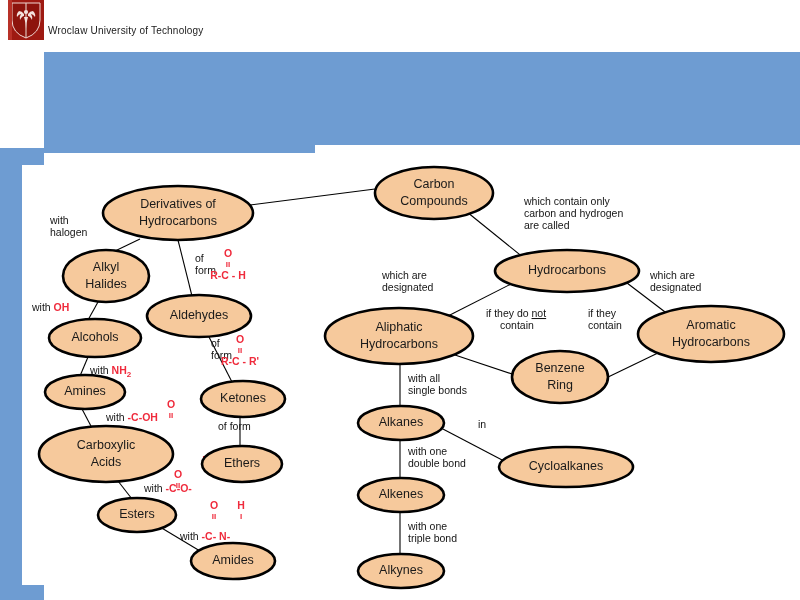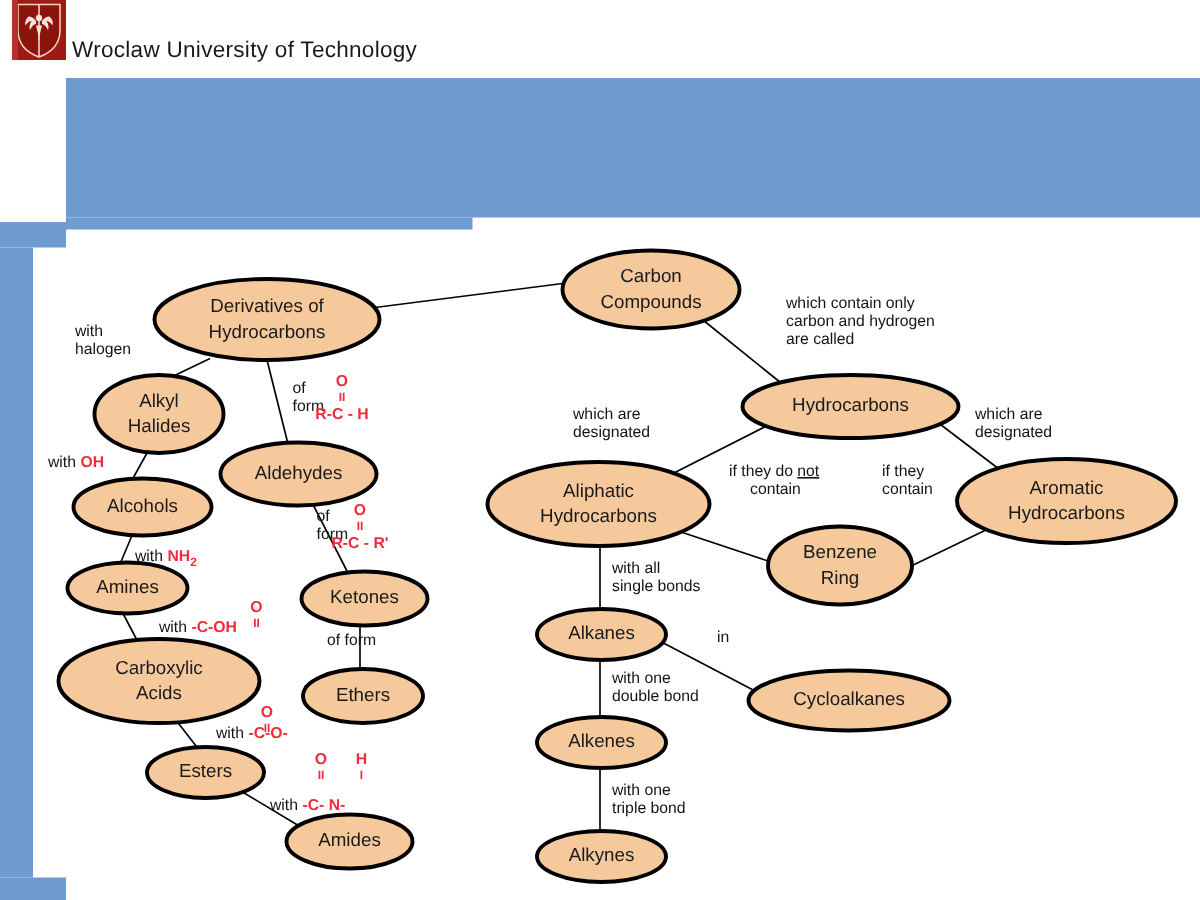--- a/index.html
+++ b/index.html
@@ -6,21 +6,21 @@
   body{
     width:800px;height:600px;overflow:hidden;background:#ffffff;
     font-family:"Liberation Sans", sans-serif;
   }
   #stage{position:relative;width:800px;height:600px;}
 
   
   #logo{position:absolute;left:8px;top:0px;width:36px;height:42px;}
   #uni-title{
     position:absolute;left:48px;top:25px;
-    font-size:15px;color:#1a1a1a;letter-spacing:.2px;white-space:nowrap;text-align:right;
+    font-size:10px;color:#1a1a1a;letter-spacing:.2px;white-space:nowrap;text-align:right;
   }
   .blueblock{position:absolute;background:#6e9cd2;}
   #band-main   {left:44px; top:52px;  width:756px; height:93px;}
   #band-step   {left:44px; top:145px; width:271px;height:8px;}
   #sq-left     {left:0px;  top:148px; width:44px; height:17px;}
   #bar-left    {left:0px;  top:165px; width:22px; height:420px;}
   #sq-bottom   {left:0px;  top:585px; width:44px; height:15px;}
 
   
   #map{position:absolute;left:0;top:0;width:800px;height:600px;}

